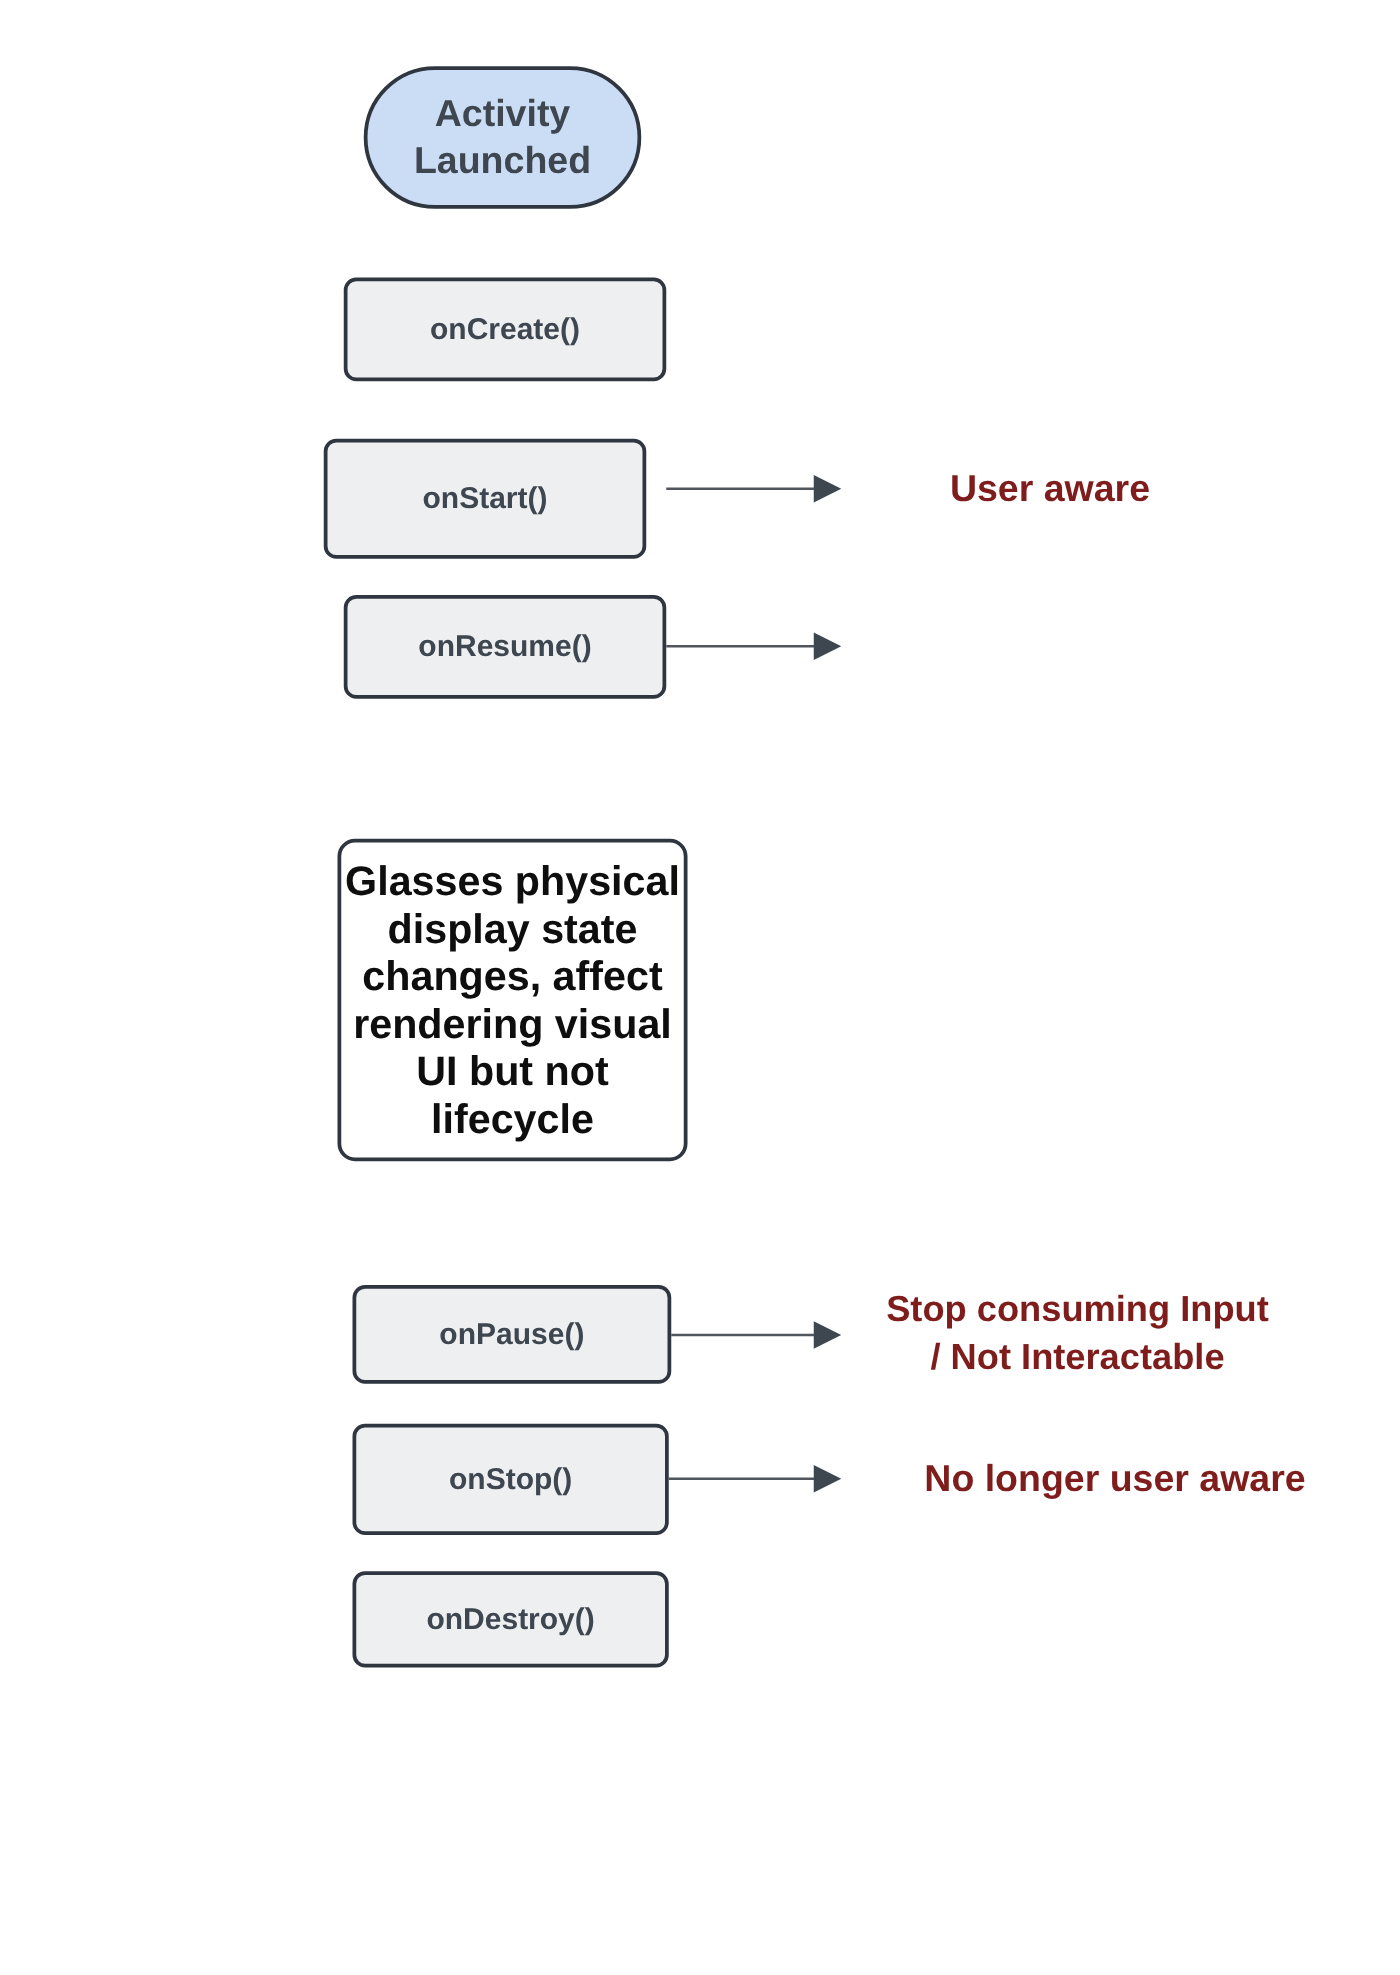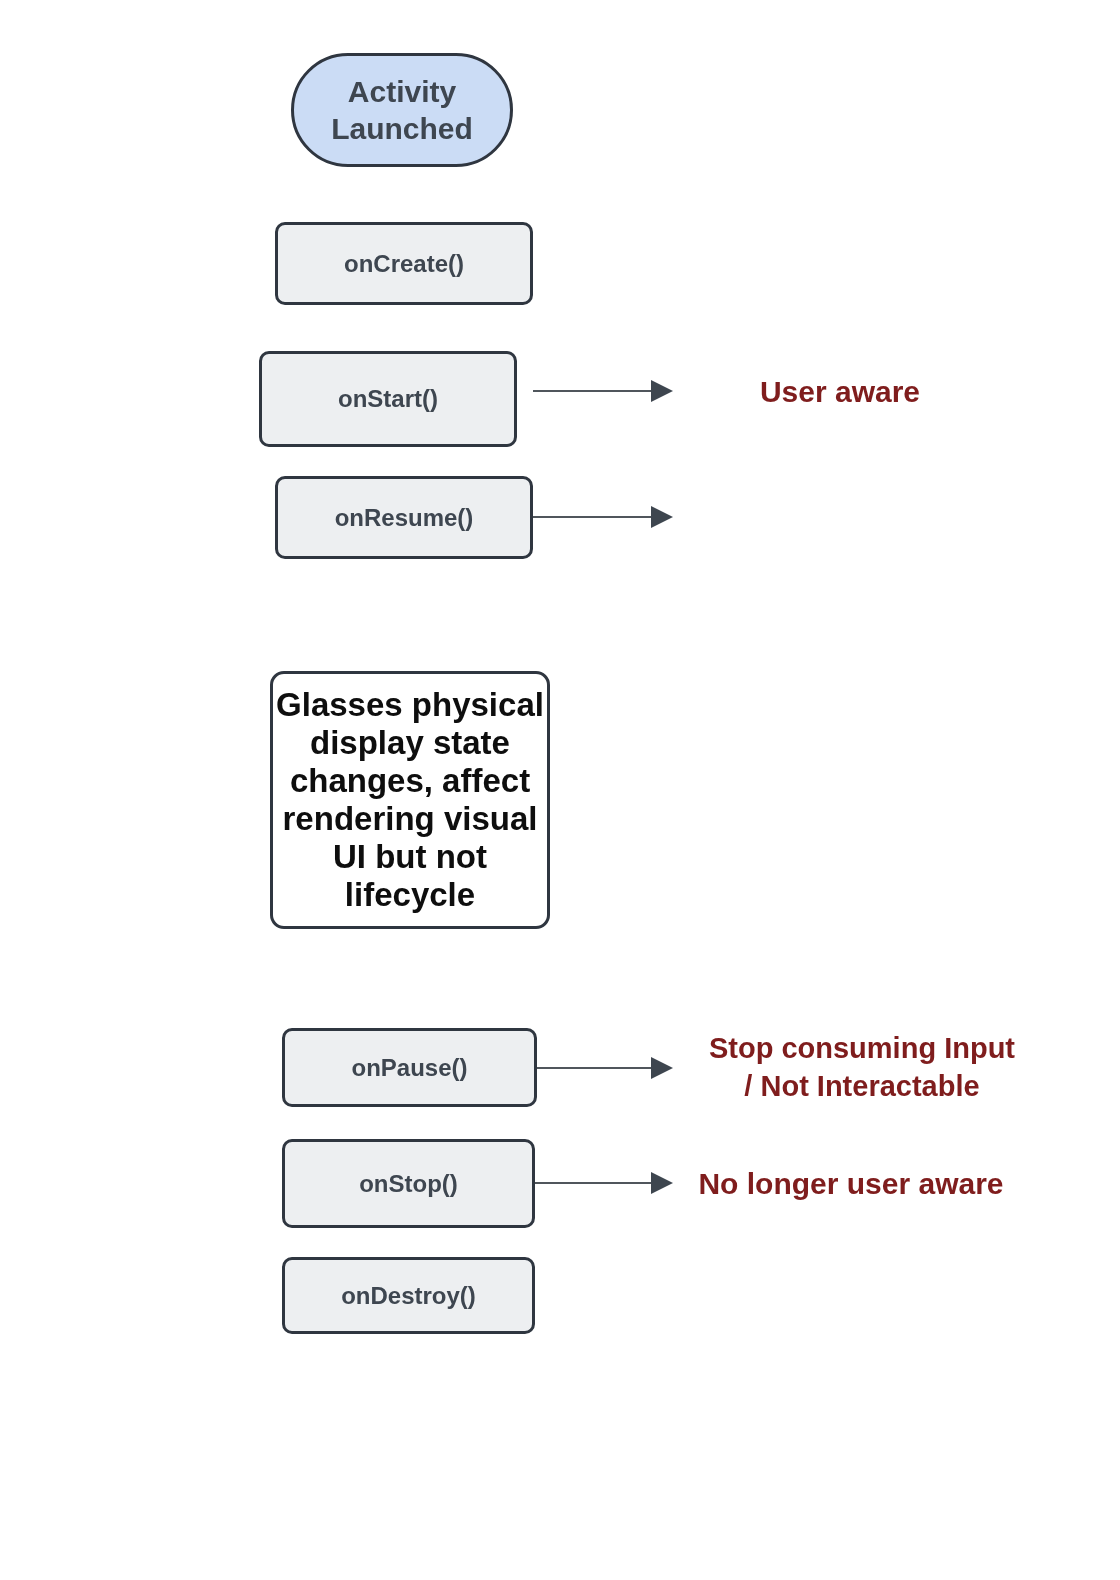--- a/index.html
+++ b/index.html
@@ -126,18 +126,18 @@
   <div class="arrow" style="left:537px; top:1067px; width:115px;">
     <span class="head"></span>
   </div>
   <div class="annot" style="left:682px; top:1029px; width:360px;">Stop consuming Input
 / Not Interactable</div>
 
   <div class="node box" style="left:282px; top:1139px; width:253px; height:89px;">onStop()</div>
   <div class="arrow" style="left:535px; top:1182px; width:117px;">
     <span class="head"></span>
   </div>
-  <div class="annot" style="left:681px; top:1165px; width:340px; font-size:30px;">No longer user aware</div>
+  <div class="annot" style="left:722px; top:1165px; width:340px; font-size:30px;">No longer user aware</div>
 
   <div class="node box" style="left:282px; top:1257px; width:253px; height:77px;">onDestroy()</div>
 
 
 </div>
 
 </body></html>

